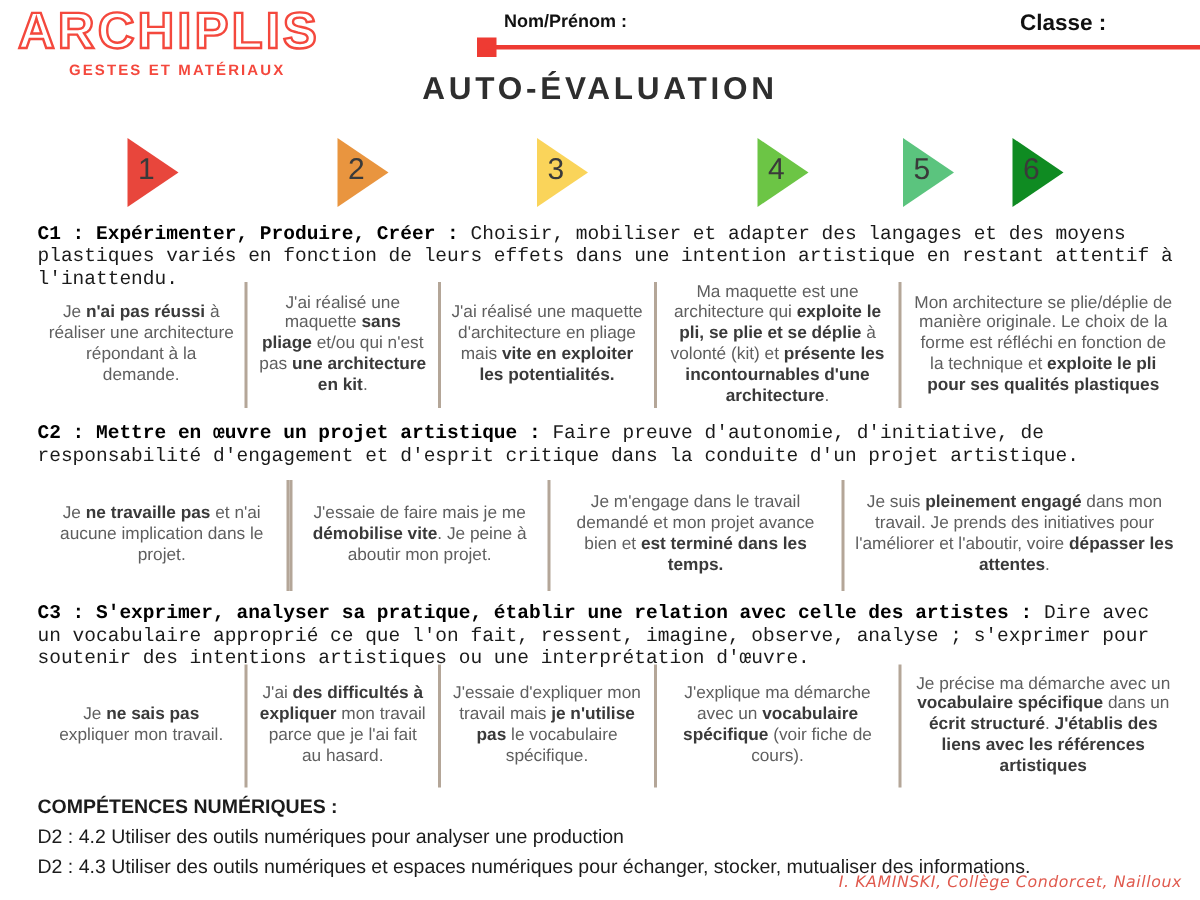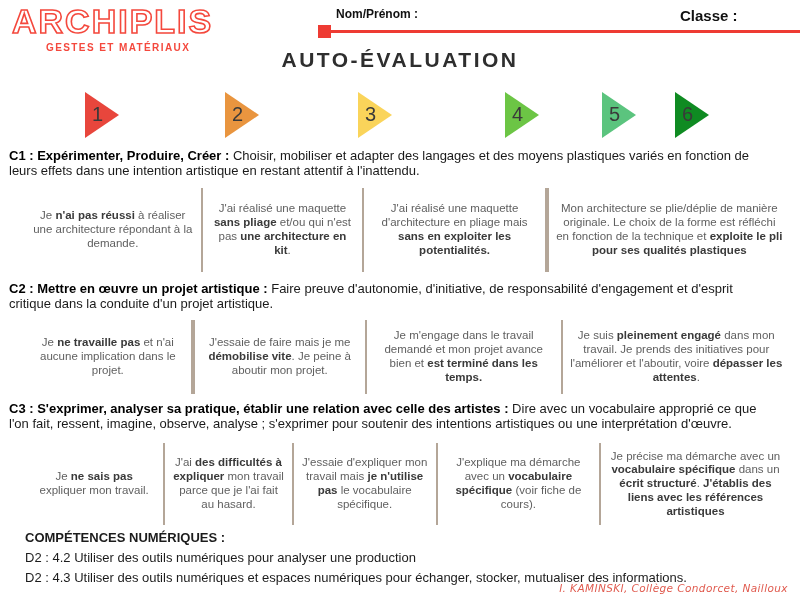--- a/index.html
+++ b/index.html
@@ -35,22 +35,22 @@
     width:0;height:0;
     border-top:23px solid transparent;border-bottom:23px solid transparent;
     border-left:34px solid #ccc;
   }
   .tri-num{
     position:absolute;left:7px;top:50%;transform:translateY(-54%);
     font-size:20px;color:#3a3a3a;
   }
   
   .sec-heading{
-    position:absolute;left:9px;width:762px;
-    font-size:13px;line-height:1.17;color:#1a1a1a;
+    position:absolute;left:25px;width:762px;
+    font-size:13px;line-height:1.17;color:#1a1a1a;font-family:Liberation Mono, monospace;
   }
   .sec-heading b{color:#000;}
   .row{
     position:absolute;left:25px;width:765px;
     display:flex;align-items:center;
   }
   .cell{
     text-align:center;font-size:11.5px;line-height:1.2;color:#5f5f5f;
     padding:0 7px;box-sizing:border-box;
   }
@@ -108,22 +108,23 @@
     <span class="tri-num">6</span>
   </div>
 </div>
 
 <div class="sec-heading" style="top:148px"><b>C1 : Expérimenter, Produire, Créer : </b><span>Choisir, mobiliser et adapter des langages et des moyens plastiques variés en fonction de leurs effets dans une intention artistique en restant attentif à l'inattendu.</span></div>
 <div class="row" style="top:186px;height:88px">
   <div class="cell w1"><span>Je </span><b>n'ai pas réussi</b><span> à réaliser une architecture répondant à la demande.</span></div>
   <div class="sep"></div>
   <div class="cell w2"><span>J'ai réalisé une maquette </span><b>sans pliage</b><span> et/ou qui n'est pas </span><b>une architecture en kit</b><span>.</span></div>
   <div class="sep"></div>
-  <div class="cell w3"><span>J'ai réalisé une maquette d'architecture en pliage mais </span><b>sans en exploiter les potentialités.</b></div>
+  <div class="cell w3"><span>J'ai réalisé une maquette d'architecture en pliage mais </span><b>vite en exploiter les potentialités.</b></div>
   <div class="sep"></div>
+  <div class="cell w4"><span>Ma maquette est une architecture qui </span><b>exploite le pli, se plie et se déplie</b><span> à volonté (kit) et </span><b>présente les incontournables d'une architecture</b><span>.</span></div>
   <div class="sep"></div>
   <div class="cell w5"><span>Mon architecture se plie/déplie de manière originale. Le choix de la forme est réfléchi en fonction de la technique et </span><b>exploite le pli pour ses qualités plastiques</b></div>
 </div>
 
 <div class="sec-heading" style="top:281px"><b>C2 : Mettre en œuvre un projet artistique : </b><span>Faire preuve d'autonomie, d'initiative, de responsabilité d'engagement et d'esprit critique dans la conduite d'un projet artistique.</span></div>
 <div class="row" style="top:318px;height:78px">
   <div class="cell w1"><span>Je </span><b>ne travaille pas</b><span> et n'ai aucune implication dans le projet.</span></div>
   <div class="sep"></div>
   <div class="sep"></div>
   <div class="cell w3"><span>J'essaie de faire mais je me </span><b>démobilise vite</b><span>. Je peine à aboutir mon projet.</span></div>

